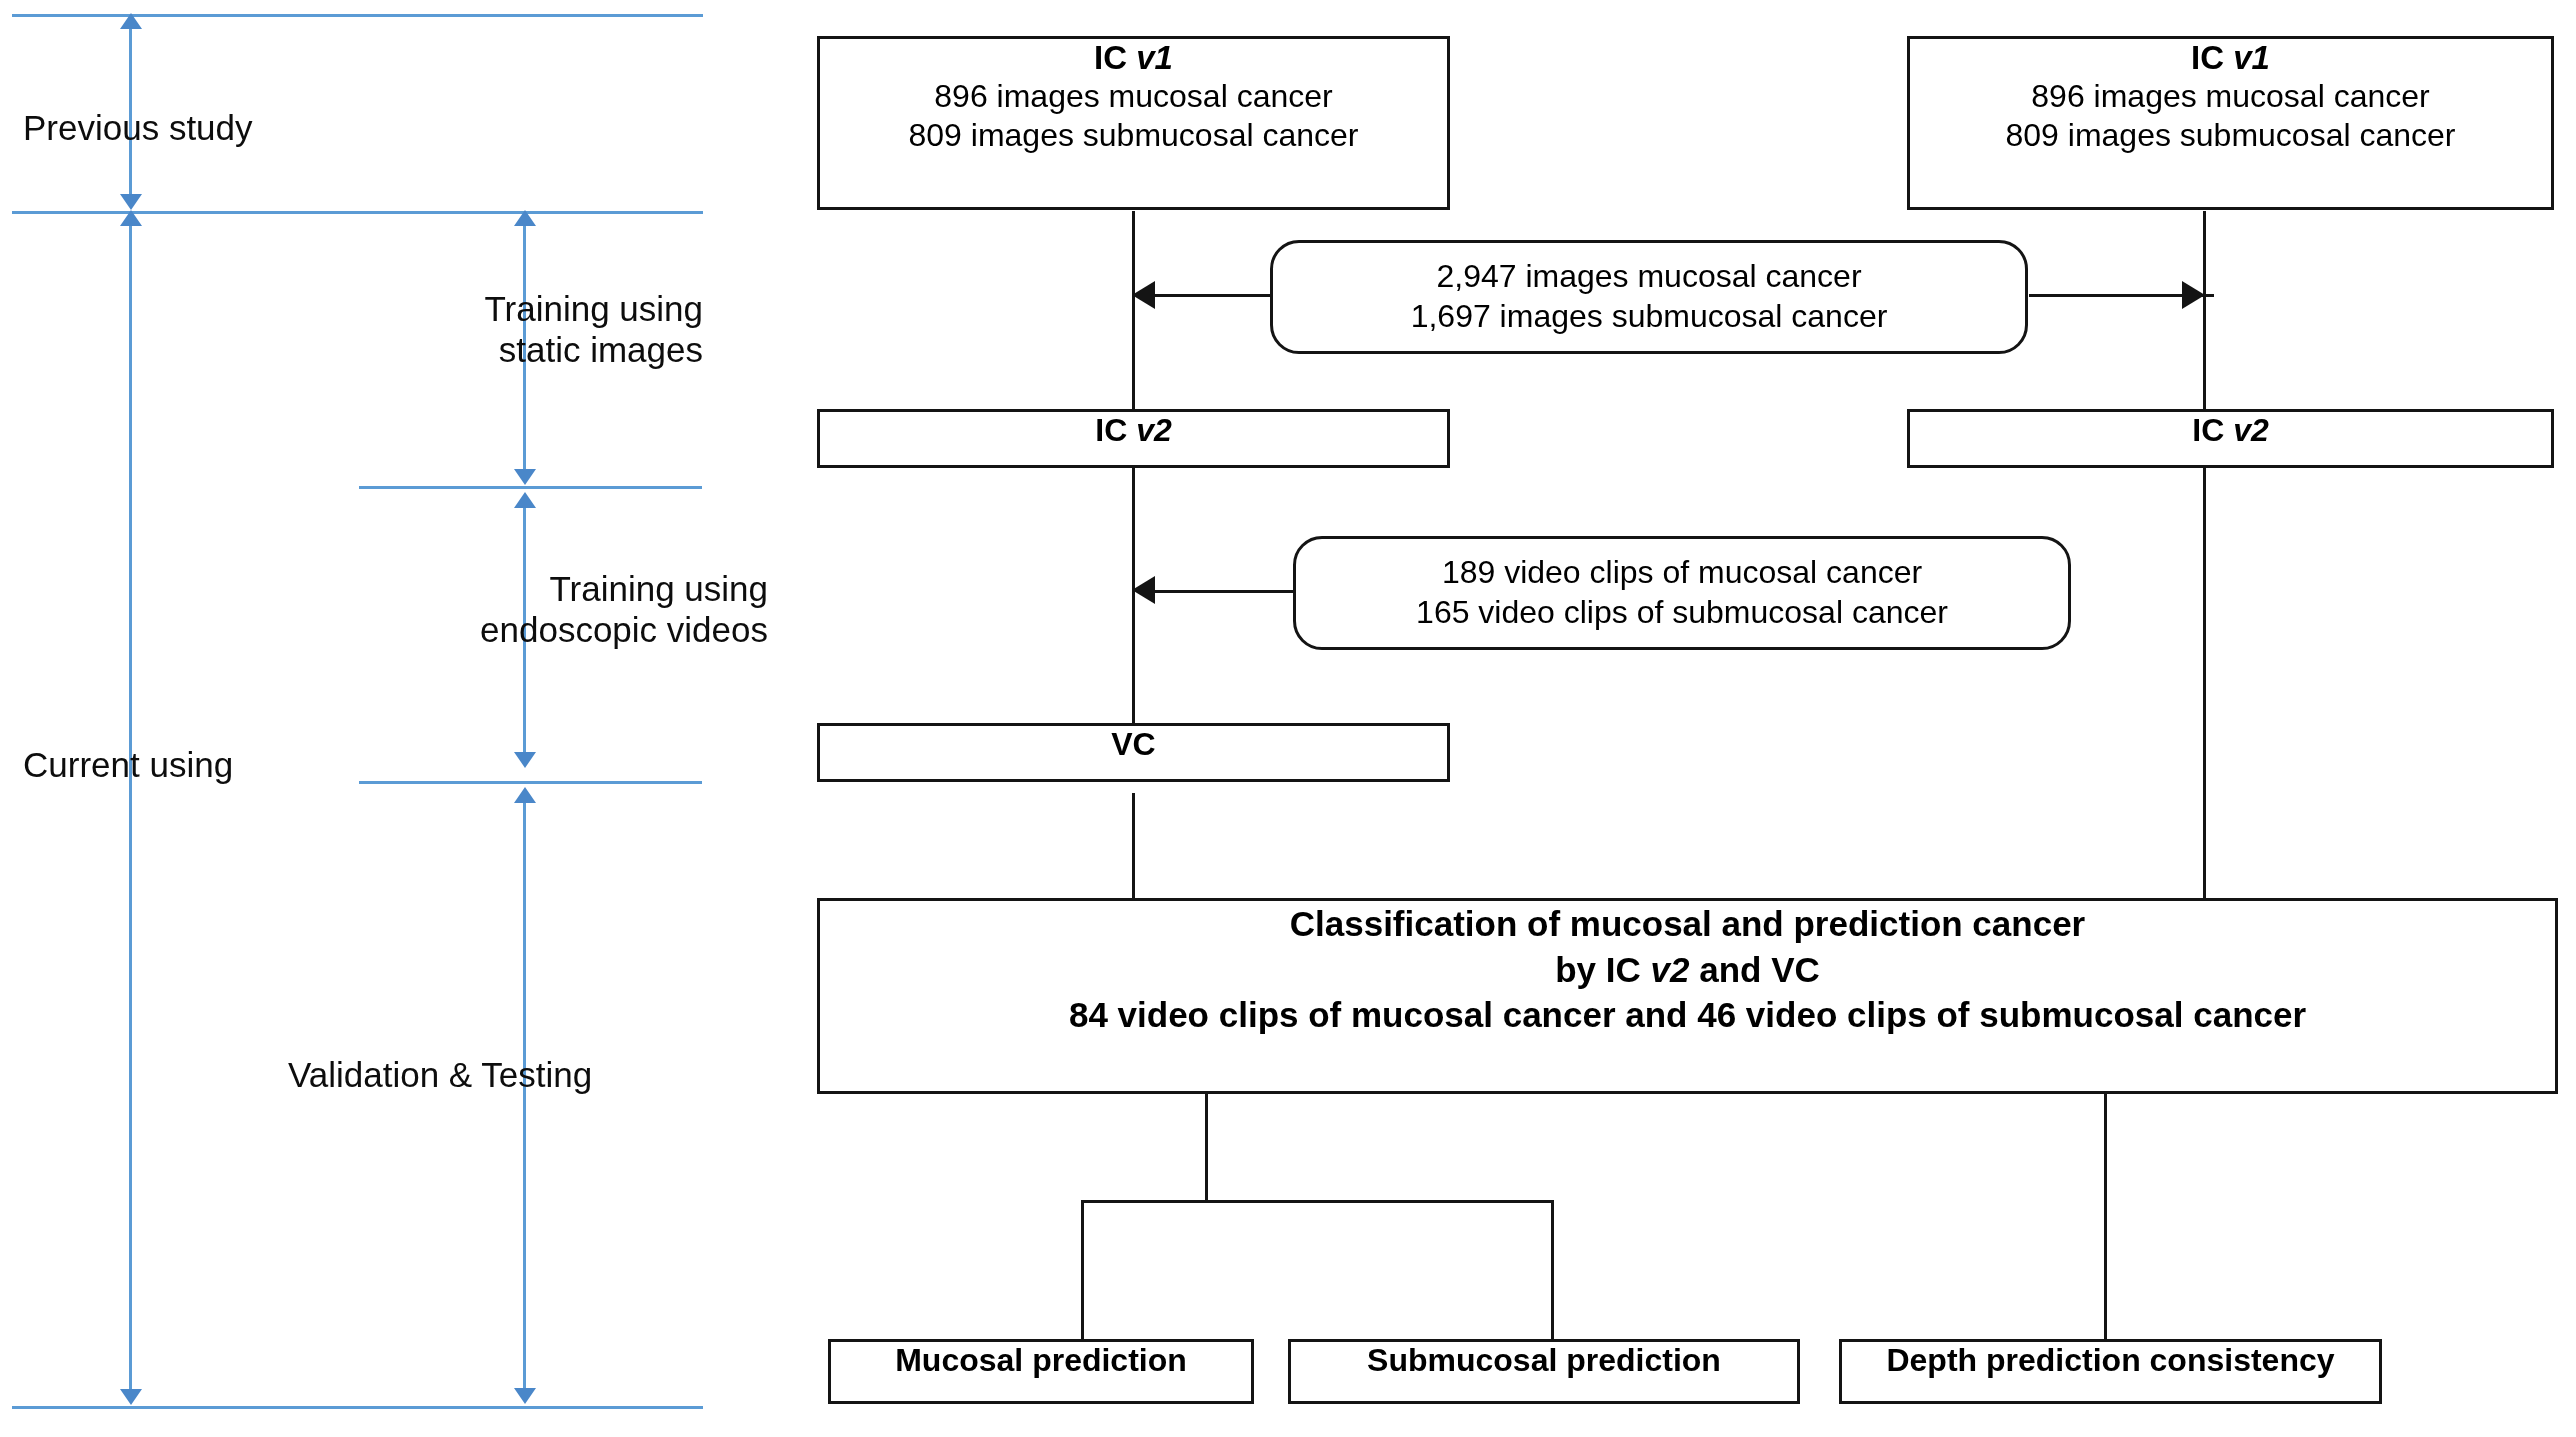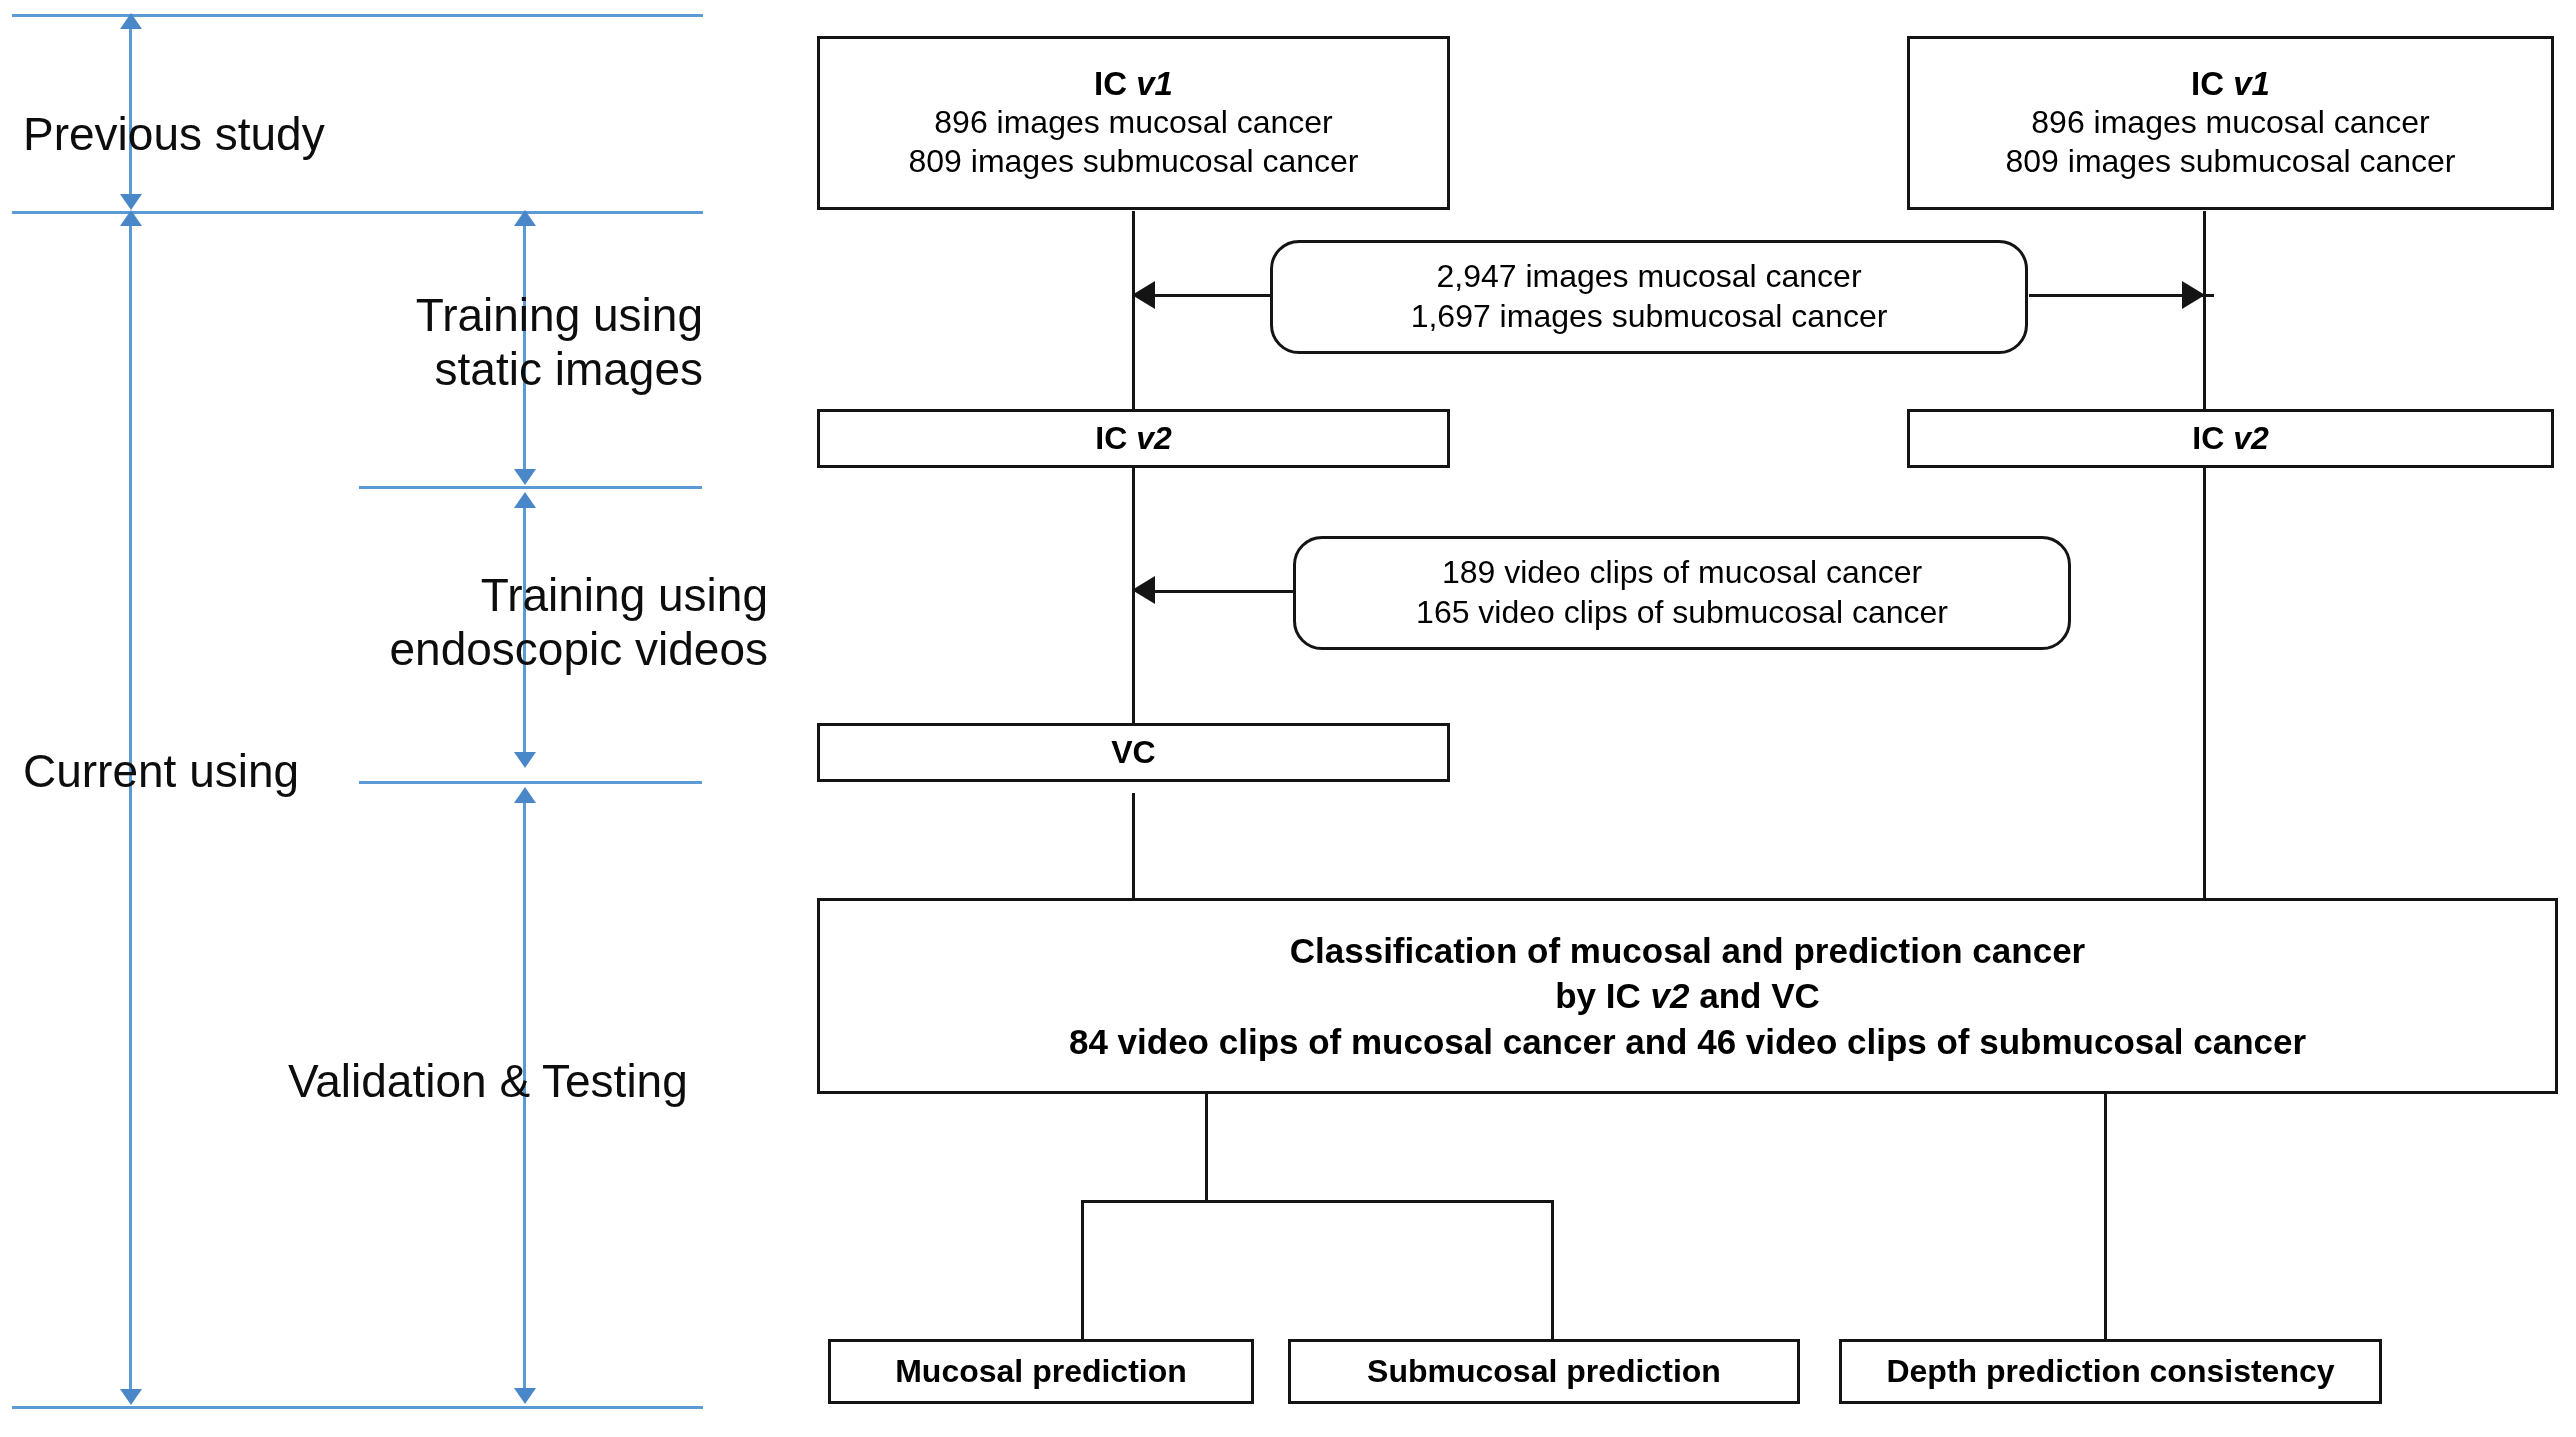--- a/index.html
+++ b/index.html
@@ -38,39 +38,38 @@
   }
   .arrowhead.up {
     border-bottom: 16.6px solid #4a87c9;
   }
   .arrowhead.down {
     border-top: 16.6px solid #4a87c9;
   }
   .axis-label {
     position: absolute;
     color: #0d0d0d;
-    font-size: 46px;
+    font-size: 35px;
     line-height: 1.18;
     white-space: nowrap;
     font-family: "Liberation Sans", sans-serif;
   }
   .axis-label.two-line {
     text-align: right;
     white-space: normal;
   }
   
   .node {
     position: absolute;
     box-sizing: border-box;
     background: #ffffff;
     border: 3.2px solid #141414;
     display: flex;
     flex-direction: column;
     align-items: center;
-    justify-content: center;
     text-align: center;
     z-index: 4;
   }
   .node .ttl {
     font-size: 33px;
     font-weight: bold;
     color: #000000;
     line-height: 1.15;
     white-space: nowrap;
   }

